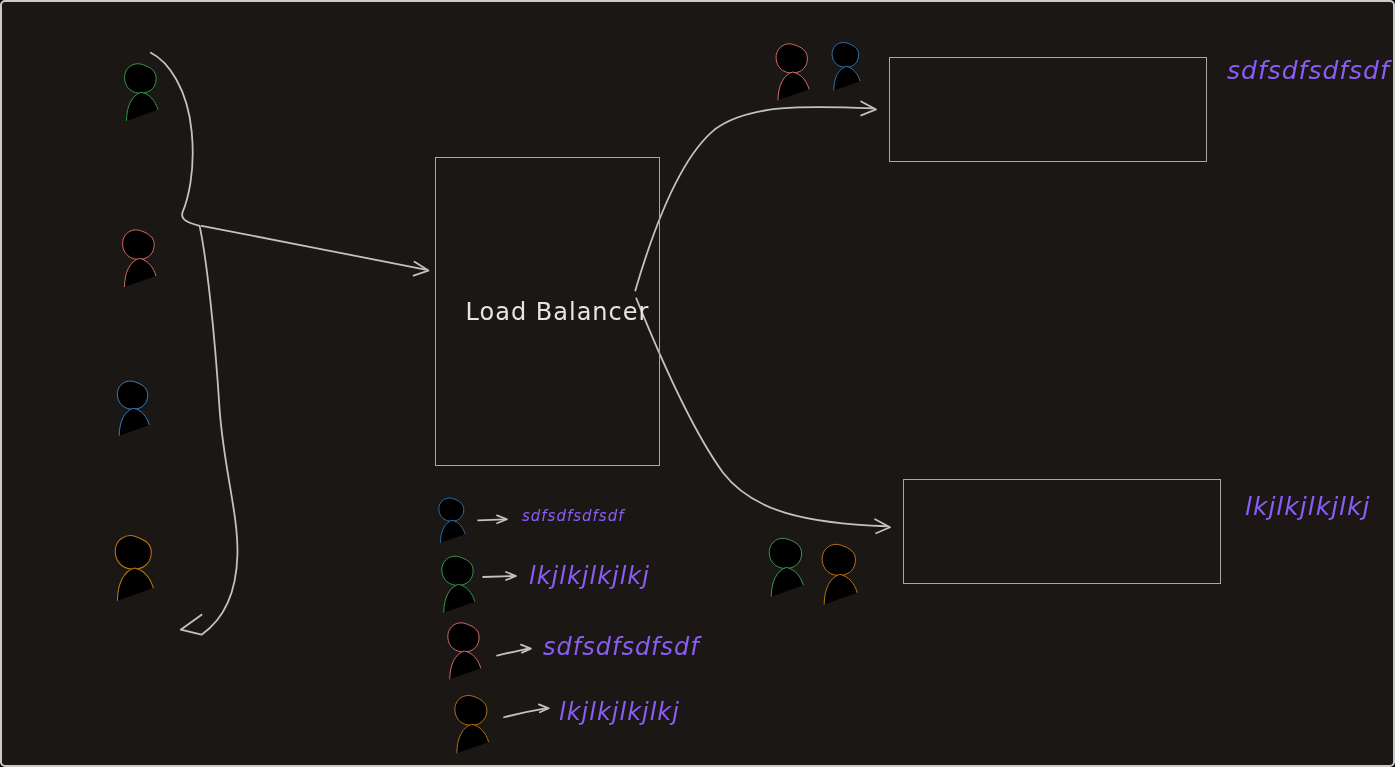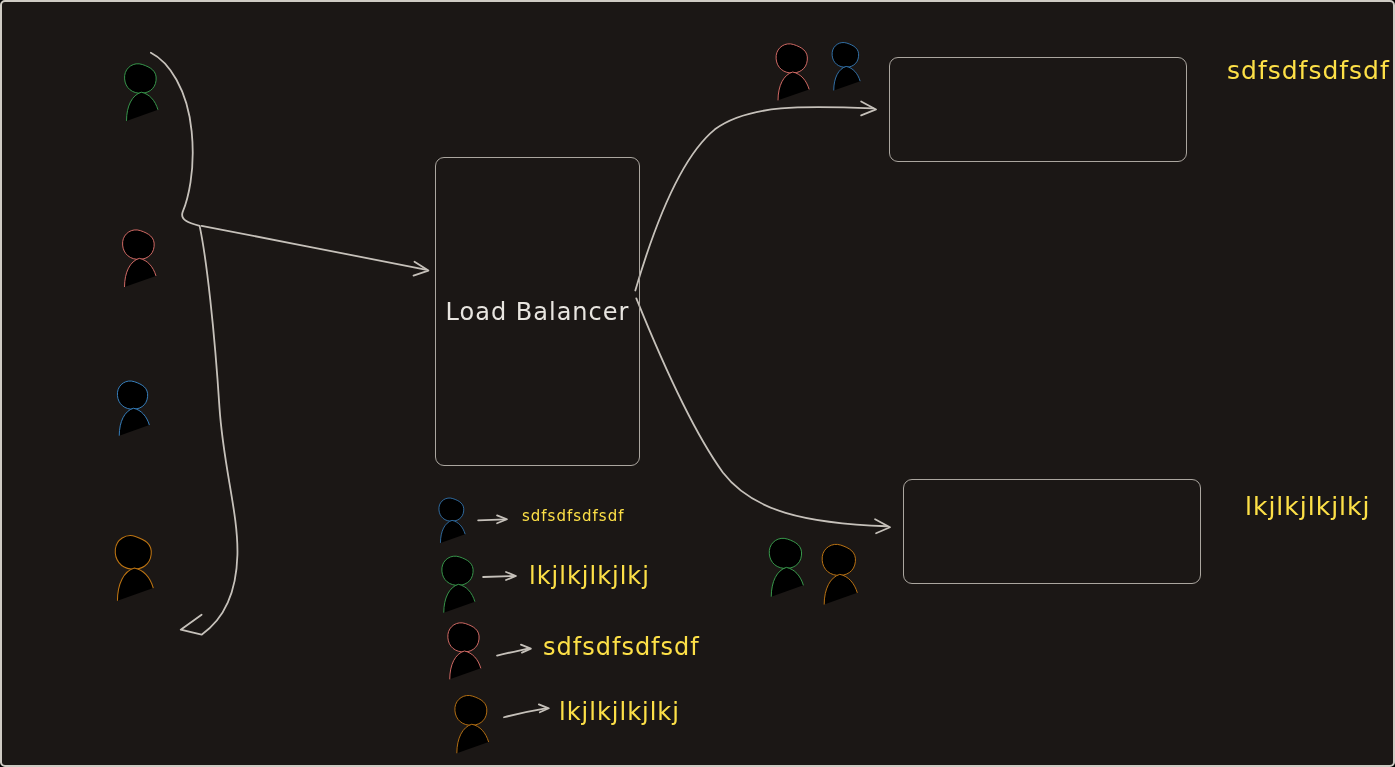--- a/index.html
+++ b/index.html
@@ -12,29 +12,29 @@
     border-radius:5px;
     overflow:hidden;
     font-family:"DejaVu Sans", sans-serif;
     color:#e8e5e0;
   }
   .layer{position:absolute;left:0;top:0;width:100%;height:100%;}
   svg{display:block;}
   .node-box{
     position:absolute;
     border:1.6px solid #aba69f;
-    border-radius:9px;
+    border-radius:0;
     background:transparent;
-    display:flex;align-items:center;justify-content:center;
+    display:flex;align-items:center;justify-content:center;padding-left:20px;
   }
   .lb-box{left:433px;top:155px;width:203px;height:307px;}
   .server-box-top{left:887px;top:55px;width:296px;height:103px;}
   .server-box-bottom{left:901px;top:477px;width:296px;height:103px;}
   .node-label{font-size:24px;letter-spacing:1px;white-space:nowrap;color:#e8e5e0;}
-  .float-label{position:absolute;white-space:nowrap;line-height:1.15;color:#fde047;}
+  .float-label{position:absolute;white-space:nowrap;line-height:1.15;color:#8b5cf6;font-style:italic;}
   .lbl-server-top{left:1225px;top:55px;font-size:25px;letter-spacing:1px;}
   .lbl-server-bottom{left:1243px;top:491px;font-size:25px;letter-spacing:1px;}
   .lbl-legend-1{left:520px;top:506px;font-size:15px;letter-spacing:1px;}
   .lbl-legend-2{left:527px;top:561px;font-size:24px;letter-spacing:1px;}
   .lbl-legend-3{left:541px;top:632px;font-size:24px;letter-spacing:1px;}
   .lbl-legend-4{left:557px;top:697px;font-size:24px;letter-spacing:1px;}
   .ink{stroke:#c6c1ba;stroke-width:1.8;fill:none;stroke-linecap:round;stroke-linejoin:round;}
 </style>
 </head>
 <body>

